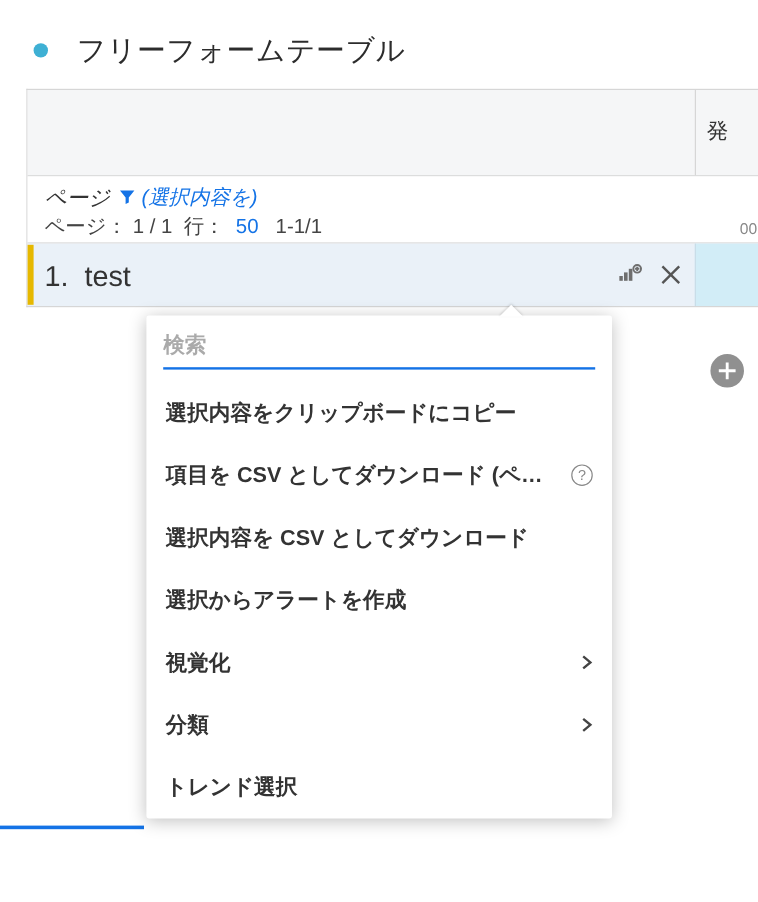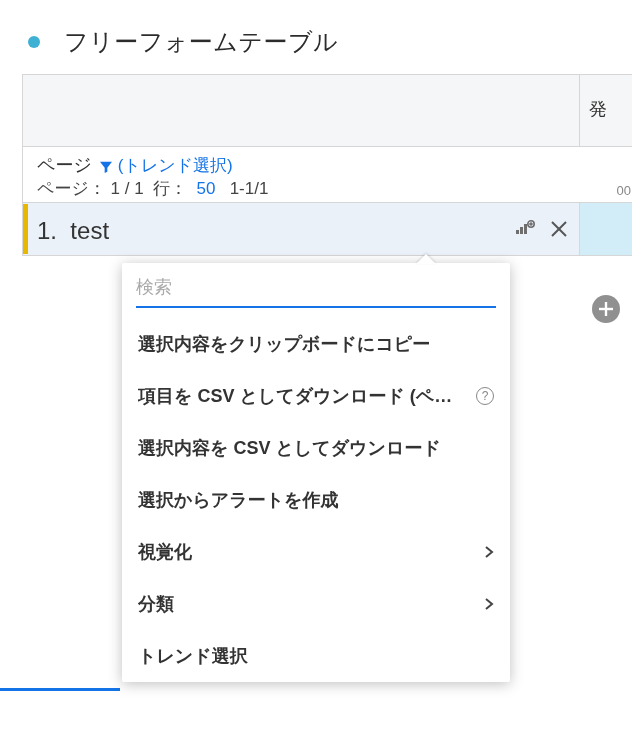--- a/index.html
+++ b/index.html
@@ -14,21 +14,21 @@
 
   
   .panel { position: absolute; left: 22px; top: 74px; right: 0; width: 612px; border: 1px solid #d6d6d6; border-right: none; background: #fff; }
 
   .hdr-row { height: 72px; border-bottom: 1px solid #d6d6d6; position: relative; background: #f5f6f7; }
   .hdr-cell-left { position: absolute; left: 0; top: 0; width: 555px; height: 100%; }
   .hdr-cell-right { position: absolute; left: 556px; top: 0; width: 56px; height: 100%; border-left: 1px solid #d6d6d6; }
   .hdr-right-label { position: absolute; left: 566px; top: 22px; font-size: 18px; color: #333; white-space: nowrap; }
 
   .dim-row { height: 56px; border-bottom: 1px solid #d6d6d6; position: relative; background: #fff; }
-  .dim-name { position: absolute; left: 14px; top: 6px; font-size: 18px; color: #333; display: flex; align-items: flex-end; }
+  .dim-name { position: absolute; left: 14px; top: 6px; font-size: 18px; color: #333; display: flex; align-items: flex-start; font-style: italic; }
   .filter-icon { color: #1473e6; margin-left: 6px; }
   .dim-advance { color: #1473e6; font-size: 17px; margin-left: 4px; }
   .dim-pager { position: absolute; left: 14px; top: 30px; font-size: 17px; color: #444; }
   .dim-pager .fifty { color: #1473e6; }
   .dim-right { position: absolute; left: 556px; top: 0; width: 56px; height: 100%; }
   .dim-right-00 { position: absolute; right: 4px; bottom: 4px; font-size: 13px; color: #888; }
 
   .data-row { height: 52px; position: relative; background: #eaf1f8; }
   .data-row .yellow-bar { position: absolute; left: 0; top: 1px; bottom: 1px; width: 5px; background: #e6b800; }
   .data-row .cell-text { position: absolute; left: 14px; top: 14px; font-size: 24px; color: #333; }
@@ -37,21 +37,21 @@
   .close-icon { color: #555; font-size: 22px; font-weight: 300; line-height: 1; cursor: pointer; }
   .data-row .right-cell { position: absolute; left: 556px; top: 0; width: 56px; height: 100%; background: #d2edf7; border-left: 1px solid #c9dde8; }
 
   
   .plus-btn { position: absolute; right: 12px; top: 295px; width: 28px; height: 28px; border-radius: 50%; background: #909090; color: #fff; display: flex; align-items: center; justify-content: center; font-size: 20px; font-weight: 600; cursor: pointer; }
 
   
   .menu { position: absolute; left: 122px; top: 263px; width: 388px; background: #fff; box-shadow: 0 2px 14px rgba(0,0,0,0.25); border-radius: 2px; }
   .menu-pointer { position: absolute; left: 294px; top: -9px; width: 0; height: 0; border-left: 10px solid transparent; border-right: 10px solid transparent; border-bottom: 10px solid #fff; filter: drop-shadow(0 -1px 1px rgba(0,0,0,0.15)); }
   .menu-search { padding: 10px 14px 6px; }
-  .menu-search input { width: 100%; border: none; border-bottom: 2px solid #1473e6; font-size: 18px; padding: 4px 0 8px; outline: none; color: #333; }
+  .menu-search input { width: 100%; border: none; border-bottom: 2px solid #1473e6; font-size: 18px; padding: 4px 0 8px; outline: none; color: #333; font-weight: bold; }
   .menu-search input::placeholder { color: #aaa; }
   .menu-list { padding-top: 4px; overflow: hidden; max-height: 440px; }
   .menu-item { height: 52px; display: flex; align-items: center; padding: 0 16px; font-size: 18px; color: #333; cursor: pointer; position: relative; white-space: nowrap; overflow: hidden; }
   .menu-item.highlight { background: #3b7ddd; color: #fff; }
   .menu-item .label { flex: 1; overflow: hidden; text-overflow: ellipsis; font-weight: bold; }
   .menu-item .info-icon { width: 18px; height: 18px; border: 1.5px solid #888; border-radius: 50%; display: inline-flex; align-items: center; justify-content: center; font-size: 12px; color: #888; margin-left: 8px; flex-shrink: 0; }
   .menu-item .chev { flex-shrink: 0; }
   .menu-item .chev svg { display: block; }
 
   
@@ -80,21 +80,21 @@
     </div>
 
     <div class="dim-row">
       <div class="dim-name">
         <span>ページ</span>
         <span class="filter-icon">
           <svg width="16" height="16" viewBox="0 0 24 24" fill="currentColor">
               <path d="M3 4h18l-7 9v6l-4 2v-8L3 4z"></path>
             </svg>
         </span>
-        <span class="dim-advance">(トレンド選択)</span>
+        <span class="dim-advance">(選択内容を)</span>
       </div>
       <div class="dim-pager">
         <span>ページ：</span>
         <span>1 / 1</span>
         &nbsp;<span>行：</span>
         &nbsp;<span class="fifty">50</span>
         &nbsp;&nbsp;<span>1-1/1</span>
       </div>
       <div class="dim-right">
         <span class="dim-right-00">00</span>

